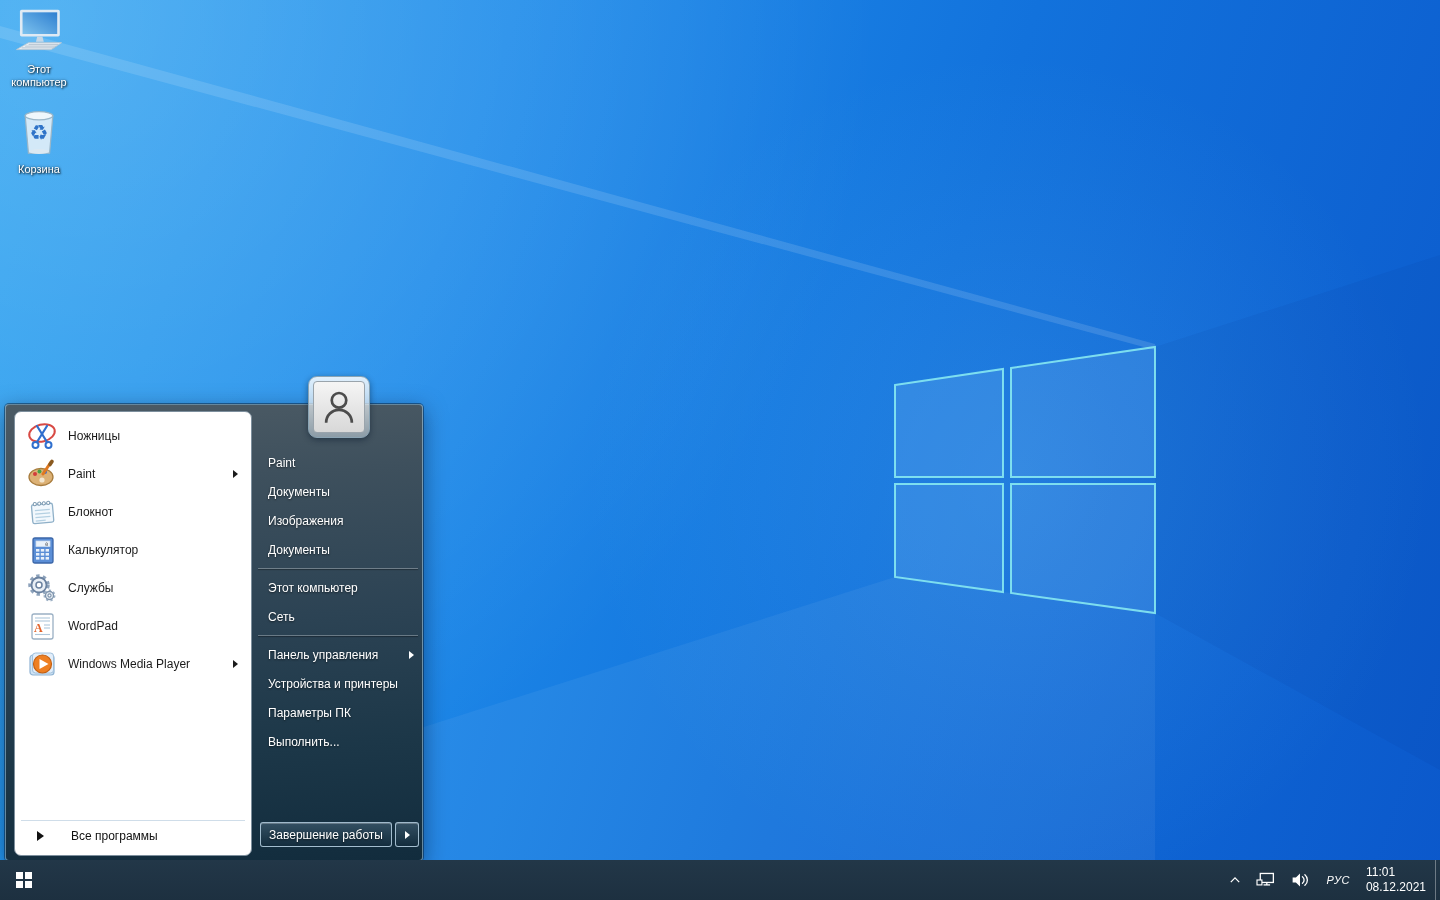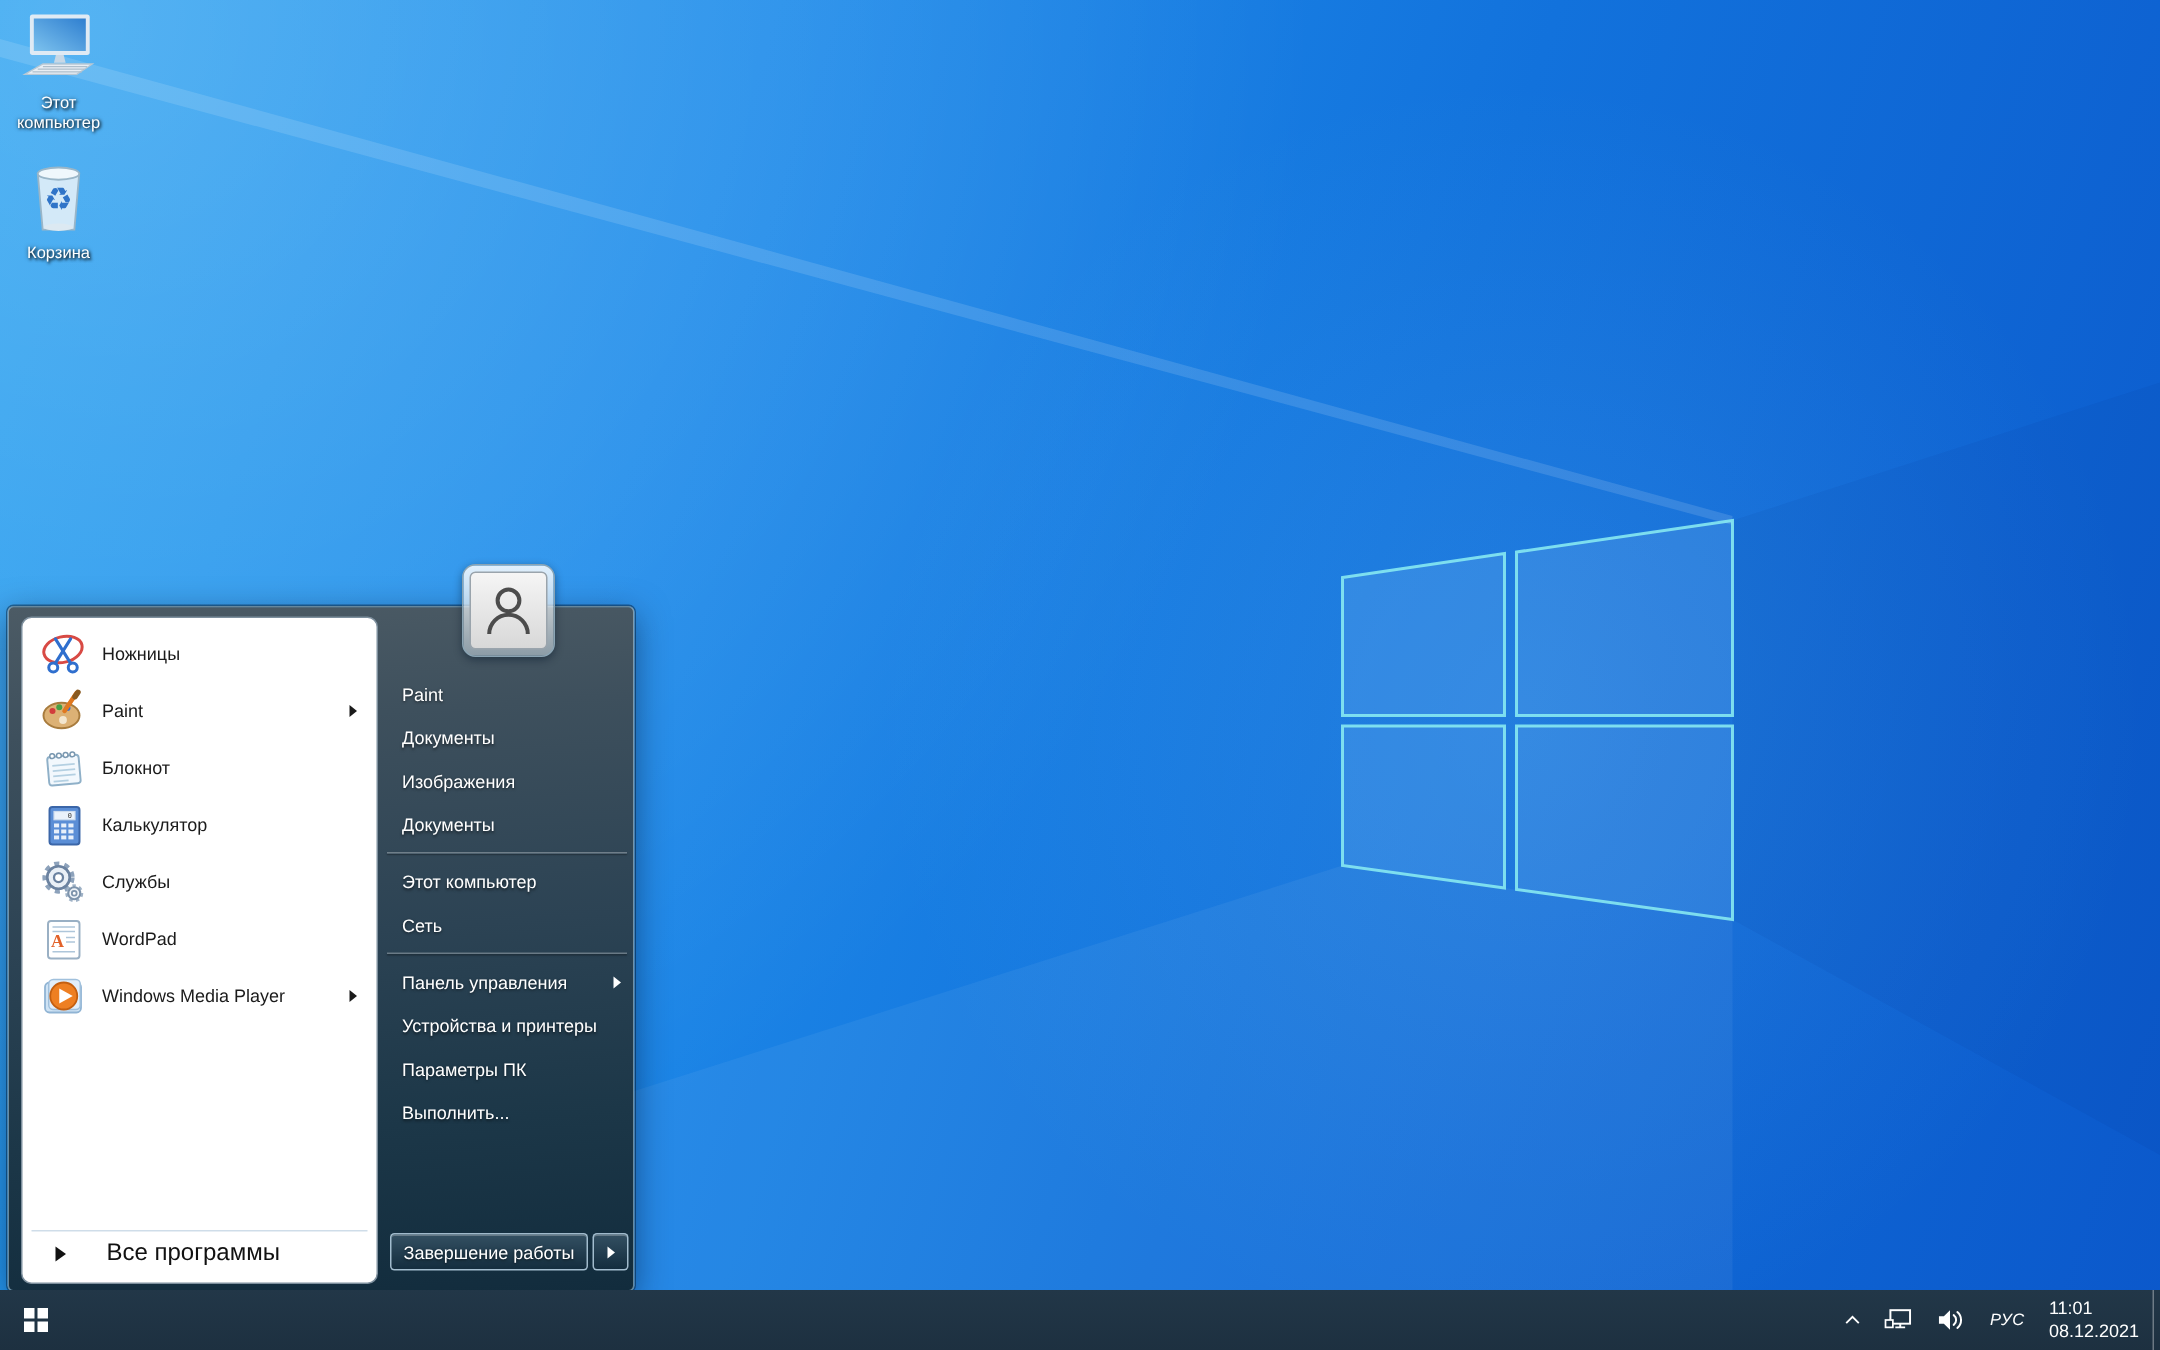--- a/index.html
+++ b/index.html
@@ -44,21 +44,21 @@
     box-shadow:inset 0 0 0 1px rgba(255,255,255,.9); display:flex; flex-direction:column; }
   #left-items { padding-top:5px; flex:1 1 auto; }
   .l-item { height:38px; display:flex; align-items:center; padding:0 8px; cursor:pointer; border-radius:4px; margin:0 3px; }
   .licon { width:32px; height:32px; display:flex; align-items:center; justify-content:center; flex:0 0 32px; }
   .llabel { margin-left:10px; font-size:12px; color:#1b1b1b; }
   .tri-black { width:0; height:0; border-top:4px solid transparent; border-bottom:4px solid transparent;
     border-left:5px solid #1b1b1b; margin-left:auto; margin-right:2px; }
   #all-programs { border-top:1px solid #cfdde9; height:31px; display:flex; align-items:center; padding:0 8px; cursor:pointer; margin:0 6px 4px 6px; }
   #all-programs .tri-left { width:0; height:0; border-top:5px solid transparent; border-bottom:5px solid transparent;
     border-left:7px solid #111; margin-left:8px; }
-  #all-programs .ap-label { margin-left:27px; font-size:16px; color:#111;text-align:center; }
+  #all-programs .ap-label { margin-left:27px; font-size:12px; color:#111;text-align:center; }
 
   #right-panel { position:absolute; left:246px; top:0; width:172px; height:457px; padding:43px 0 0 0; }
   .r-item { height:29px; display:flex; align-items:center; padding:0 10px 0 16px; color:#fff; font-size:12px;
     text-shadow:0 1px 2px rgba(0,0,0,.55); cursor:pointer; }
   .r-sep { height:1px; background:rgba(255,255,255,.30); box-shadow:0 1px 1px rgba(0,0,0,.35); margin:4px 6px; }
   .tri-white { width:0; height:0; border-top:4px solid transparent; border-bottom:4px solid transparent;
     border-left:5px solid #fff; margin-left:auto; }
 
   #avatar-frame { position:absolute; left:302px; top:-29px; width:62px; height:62px; border-radius:9px;
     background:linear-gradient(rgba(255,255,255,.85), rgba(200,215,225,.55));

